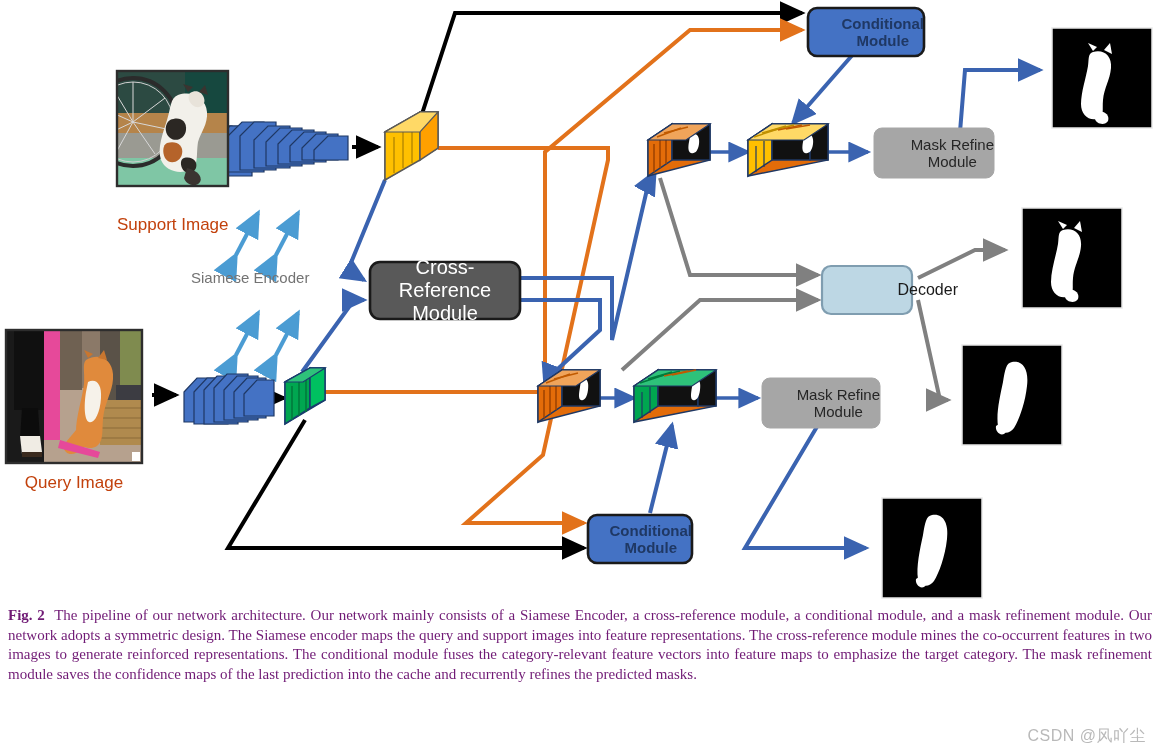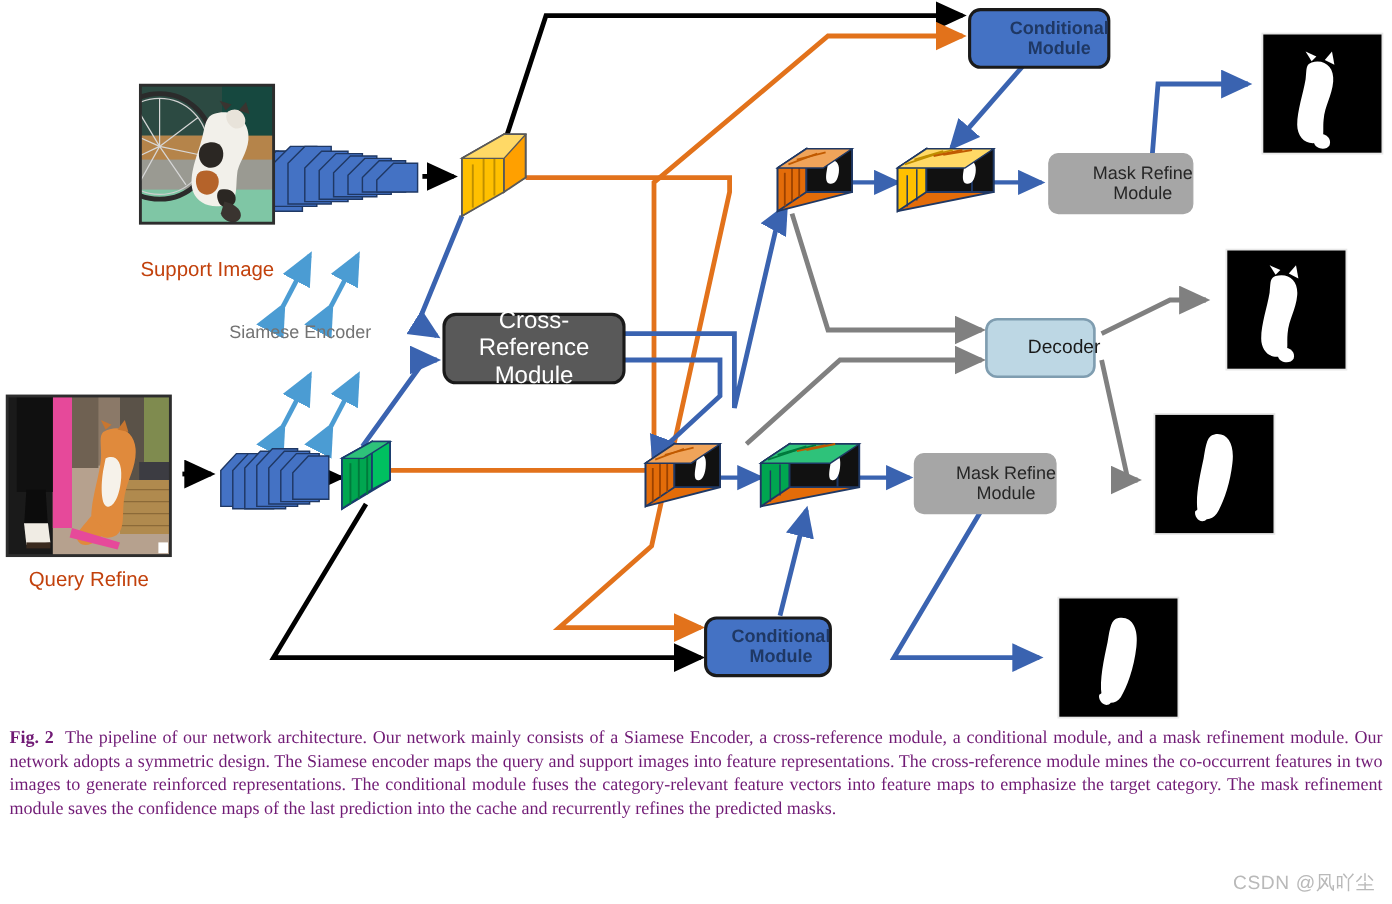--- a/index.html
+++ b/index.html
@@ -392,40 +392,40 @@
     </span>
   </div>
 
   <div class="box-label" style="left:874px;top:128px;width:120px;height:50px;color:#262626;font-size:15px;">
     <span>
       <span>Mask Refine</span><br>
       <span>Module</span>
     </span>
   </div>
 
-  <div class="box-label" style="left:827px;top:266px;width:90px;height:48px;color:#1a1a1a;font-size:16px;">
+  <div class="box-label" style="left:868px;top:266px;width:90px;height:48px;color:#1a1a1a;font-size:16px;">
     <span>Decoder</span>
   </div>
 
   <div class="box-label" style="left:762px;top:378px;width:118px;height:50px;color:#262626;font-size:15px;">
     <span>
       <span>Mask Refine</span><br>
       <span>Module</span>
     </span>
   </div>
 
   <div class="box-label" style="left:588px;top:515px;width:104px;height:48px;color:#1F3864;font-size:15px;font-weight:600;">
     <span>
       <span>Conditional</span><br>
       <span>Module</span>
     </span>
   </div>
 
   <div class="img-caption" style="left:117px;top:215px;width:111px;">Support Image</div>
-  <div class="img-caption" style="left:6px;top:473px;width:136px;">Query Refine</div>
+  <div class="img-caption" style="left:6px;top:473px;width:136px;">Query Image</div>
   <div class="siamese-label" style="left:191px;top:269px;">Siamese Encoder</div>
 </div>
 
 <div id="caption">
   <b>Fig. 2</b>&nbsp;
   <span>The pipeline of our network architecture. Our network mainly consists of a Siamese Encoder, a cross-reference module, a conditional module, and a mask refinement module. Our network adopts a symmetric design. The Siamese encoder maps the query and support images into feature representations. The cross-reference module mines the co-occurrent features in two images to generate reinforced representations. The conditional module fuses the category-relevant feature vectors into feature maps to emphasize the target category. The mask refinement module saves the confidence maps of the last prediction into the cache and recurrently refines the predicted masks.</span>
 </div>
 
 <div id="watermark">CSDN @风吖尘</div>
 

